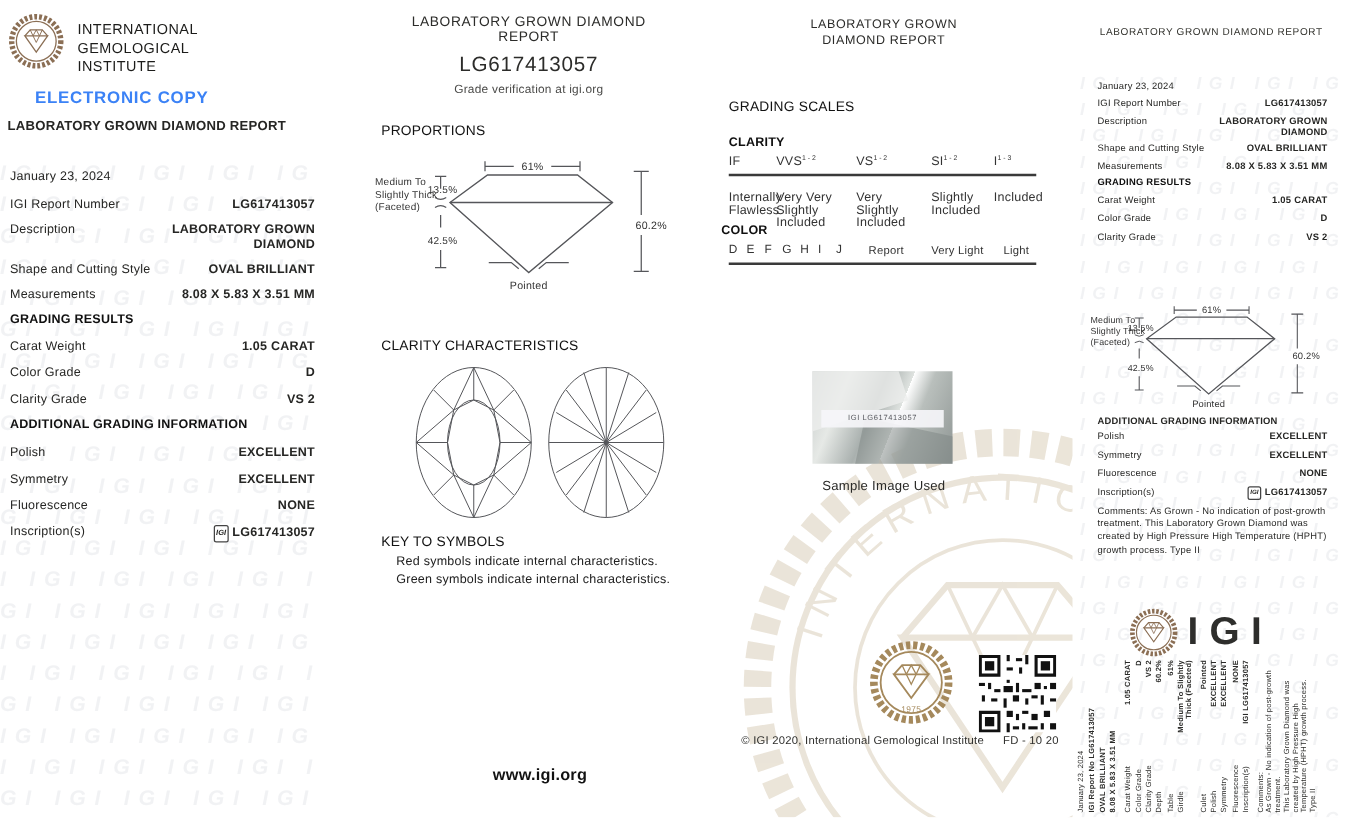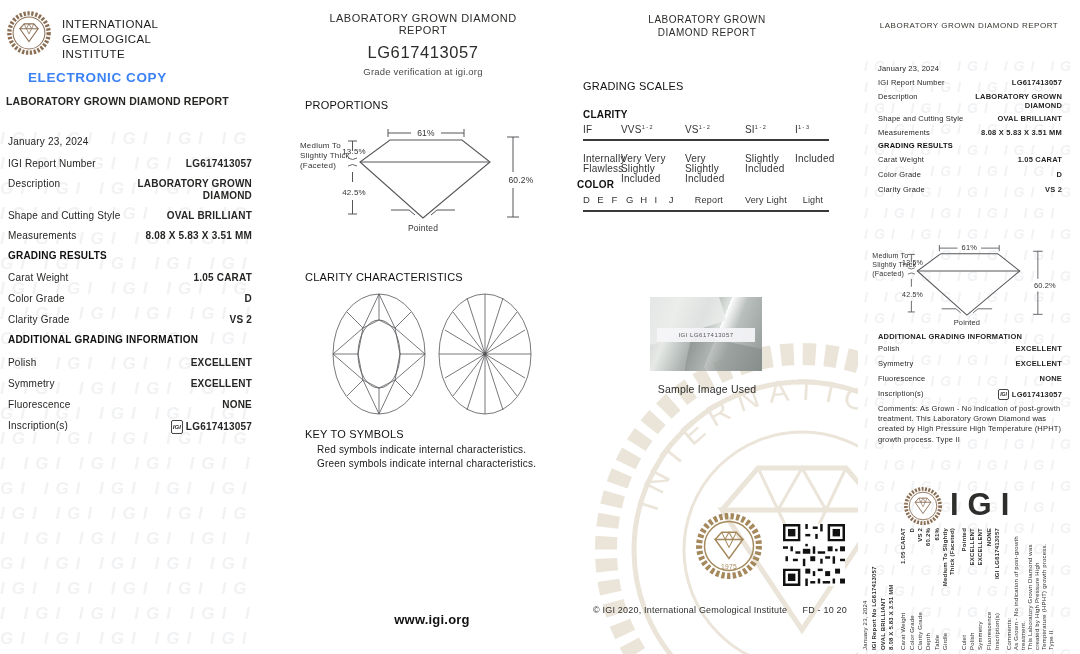--- a/index.html
+++ b/index.html
@@ -317,21 +317,21 @@
           <rect x="21" y="18" width="2" height="2"></rect>
         <rect x="9" y="22" width="1" height="3"></rect>
           <rect x="11" y="23" width="2" height="1"></rect>
           <rect x="14" y="22" width="1" height="2"></rect>
         <rect x="16" y="23" width="3" height="1"></rect>
           <rect x="20" y="22" width="1" height="2"></rect>
           <rect x="23" y="22" width="2" height="2"></rect>
       </g>
     </svg>
 
-    <div class="abs copyrow" style="left:326px;top:605px;width:254px;">
+    <div class="abs copyrow" style="left:326px;top:587px;width:254px;">
       <span>© IGI 2020, International Gemological Institute</span>
       <span>FD - 10 20</span>
     </div>
 
   </div>
 
   <div class="abs" style="left:858px;top:0;width:222px;height:654px;">
     <div class="wm" style="left:6px;top:56px;width:214px;height:598px;font-size:14px;line-height:21px;letter-spacing:6px;">IGI  IGI  IGI  IGI  IGI  IGI  IGI  IGI  IGI  IGI  IGI  IGI  IGI  IGI  IGI  IGI  IGI  IGI  IGI  IGI  IGI  IGI  IGI  IGI  IGI  IGI  IGI  IGI  IGI  IGI  IGI  IGI  IGI  IGI  IGI  IGI  IGI  IGI  IGI  IGI  IGI  IGI  IGI  IGI  IGI  IGI  IGI  IGI  IGI  IGI  IGI  IGI  IGI  IGI  IGI  IGI  IGI  IGI  IGI  IGI  IGI  IGI  IGI  IGI  IGI  IGI  IGI  IGI  IGI  IGI  IGI  IGI  IGI  IGI  IGI  IGI  IGI  IGI  IGI  IGI  IGI  IGI  IGI  IGI  IGI  IGI  IGI  IGI  IGI  IGI  IGI  IGI  IGI  IGI  IGI  IGI  IGI  IGI  IGI  IGI  IGI  IGI  IGI  IGI  IGI  IGI  IGI  IGI  IGI  IGI  IGI  IGI  IGI  IGI  IGI  IGI  IGI  IGI  IGI  IGI  IGI  IGI  IGI  IGI  IGI  IGI  IGI  IGI  IGI  IGI  IGI  IGI  IGI  IGI  IGI  IGI  IGI  IGI  IGI  IGI  IGI  IGI  IGI  IGI  IGI  IGI  IGI  IGI  IGI  IGI  IGI  IGI  IGI  IGI  IGI  IGI  IGI  IGI  IGI  IGI  IGI  IGI  IGI  IGI  IGI  IGI  IGI  IGI  IGI  IGI  IGI  IGI  IGI  IGI  IGI  IGI  IGI  IGI  IGI  IGI  IGI  IGI  IGI  IGI  IGI  IGI  IGI  IGI  IGI  IGI  IGI  IGI  IGI  IGI  IGI  IGI  IGI  IGI  IGI  IGI  IGI  IGI  IGI  IGI  IGI  IGI  IGI  IGI  IGI  IGI  IGI  IGI  IGI  IGI  IGI  IGI  IGI  IGI  IGI  IGI  IGI  IGI  IGI  IGI  IGI  IGI  IGI  IGI  IGI  IGI  IGI  IGI  IGI  IGI  IGI  IGI  IGI  IGI  IGI  IGI  IGI  IGI  IGI  IGI  IGI  IGI  IGI  IGI  IGI  IGI  IGI  IGI  IGI  IGI  IGI  IGI  IGI  IGI  IGI  IGI  IGI  IGI  IGI  IGI  IGI  IGI  IGI  IGI  IGI  IGI  IGI  IGI  IGI  IGI  IGI  IGI  IGI  IGI  IGI  IGI  IGI  IGI  IGI  IGI  IGI  IGI  IGI  IGI  IGI  IGI  IGI  IGI  IGI  IGI  IGI  IGI  IGI  IGI  IGI  IGI  IGI  IGI  IGI  IGI  IGI  IGI  IGI  IGI  IGI  IGI  IGI  IGI  IGI  IGI  IGI  IGI  IGI  IGI  IGI  IGI  IGI  IGI  IGI  IGI  IGI  IGI  IGI  IGI  IGI  IGI  IGI  IGI  IGI  IGI  IGI  IGI  IGI  IGI  IGI  IGI  IGI  IGI  IGI  IGI  IGI  IGI  IGI  IGI  IGI  IGI  IGI  IGI  IGI  IGI  IGI  IGI  IGI  IGI  IGI  IGI  IGI  IGI  IGI  IGI  IGI  IGI  IGI  IGI  IGI  IGI  IGI  IGI  IGI  IGI  IGI  IGI  IGI  IGI  IGI  IGI  IGI  IGI  IGI  IGI  IGI  IGI  IGI  IGI  IGI  IGI  IGI  IGI  IGI  IGI  IGI  IGI  IGI  IGI  IGI  IGI  IGI  IGI  IGI  IGI  IGI  IGI  IGI  IGI  IGI  IGI  IGI  IGI  IGI  IGI  IGI  IGI  IGI  IGI  IGI  IGI  IGI  IGI  IGI  IGI  IGI  IGI  IGI  IGI  IGI  IGI  IGI  IGI  IGI  IGI  IGI  IGI  IGI  IGI  IGI  IGI  IGI  IGI  IGI  IGI  IGI  IGI  IGI  IGI  IGI  IGI  IGI  IGI  IGI  IGI  IGI  IGI  IGI  IGI  IGI  IGI  IGI  IGI  IGI  IGI  IGI  IGI  IGI  IGI  IGI  IGI  IGI  IGI  IGI  IGI  IGI  IGI  IGI  IGI  IGI  IGI  IGI  IGI  IGI  IGI  IGI  IGI  IGI  IGI  IGI  IGI  IGI  IGI  IGI  IGI  IGI  IGI  IGI  IGI  IGI  IGI  IGI  IGI  IGI  IGI  IGI  IGI  IGI  IGI  IGI  IGI  IGI  IGI  IGI  IGI  IGI  IGI  IGI  IGI  IGI  IGI  IGI  IGI  IGI  IGI  IGI  IGI  IGI  IGI  IGI  IGI  IGI  IGI  IGI  IGI  IGI  IGI  IGI  IGI  IGI  IGI  IGI  IGI  IGI  IGI  IGI  IGI  IGI  IGI  IGI  IGI  IGI  IGI  IGI  IGI  IGI  IGI  IGI  IGI  IGI  IGI  IGI  IGI  IGI  IGI  IGI  IGI  IGI  IGI  IGI  IGI  IGI  IGI  IGI  IGI  IGI  IGI  IGI  IGI  IGI  IGI  IGI  IGI  IGI  IGI  IGI  IGI  IGI  IGI  IGI  IGI  IGI  IGI  IGI  IGI  IGI  IGI  IGI  IGI  IGI  IGI  </div>
 
     <div class="abs r-title" style="left:10px;top:21px;width:202px;">LABORATORY GROWN DIAMOND REPORT</div>

